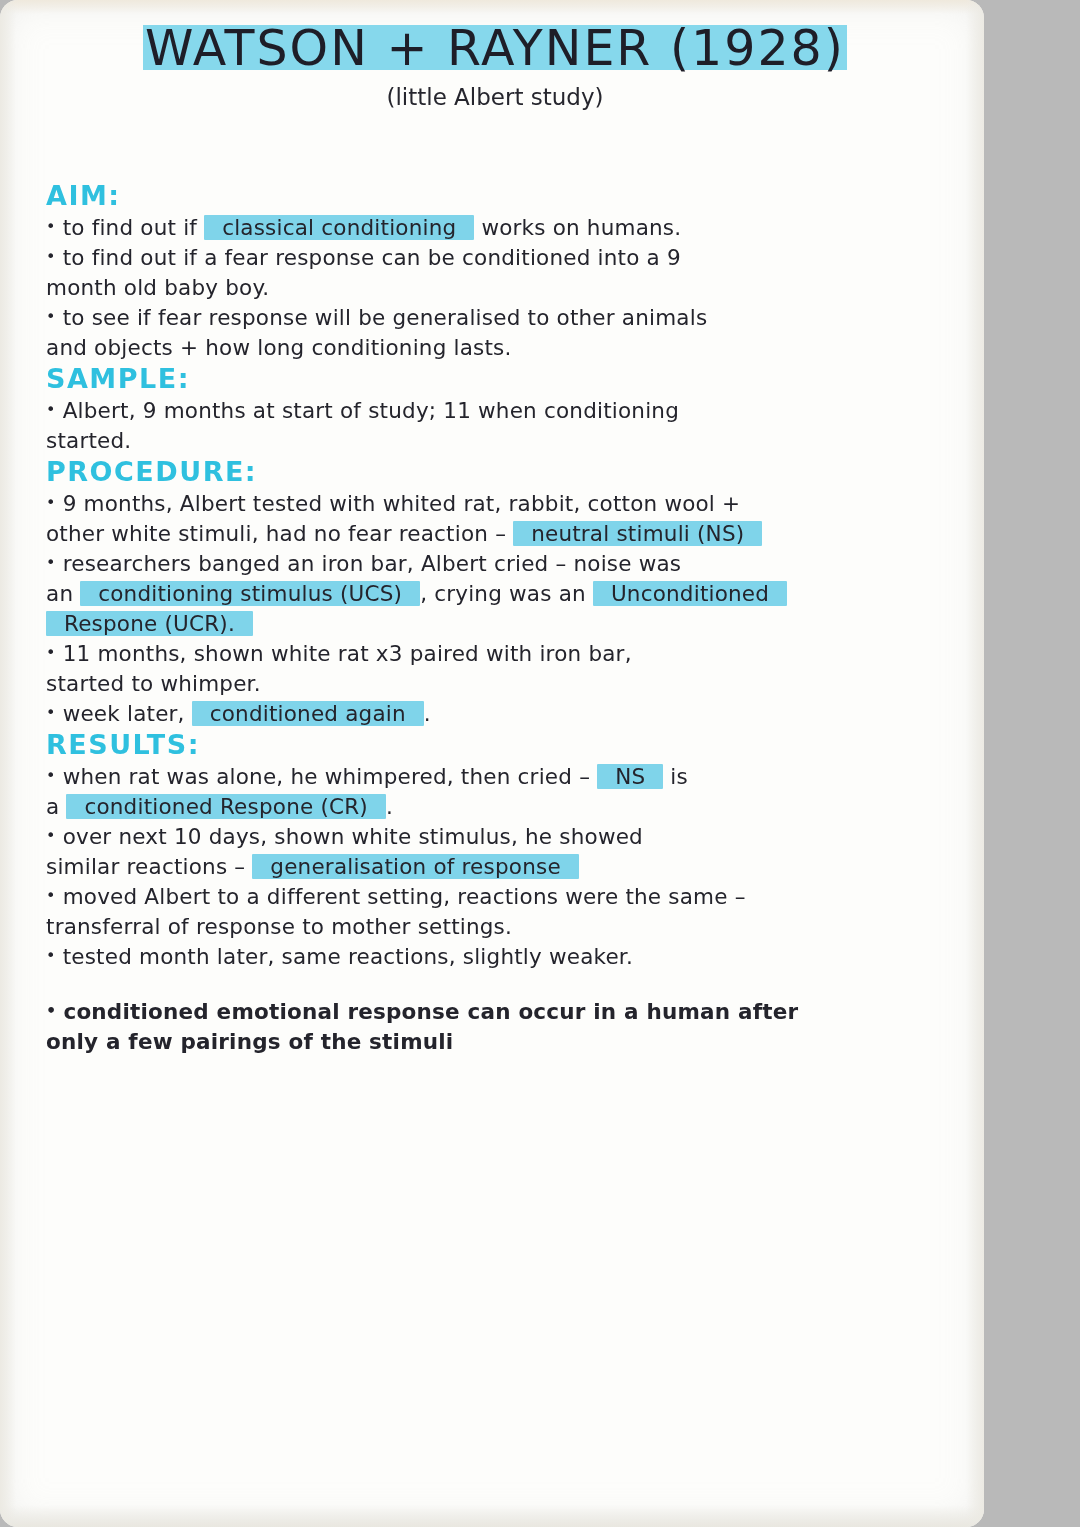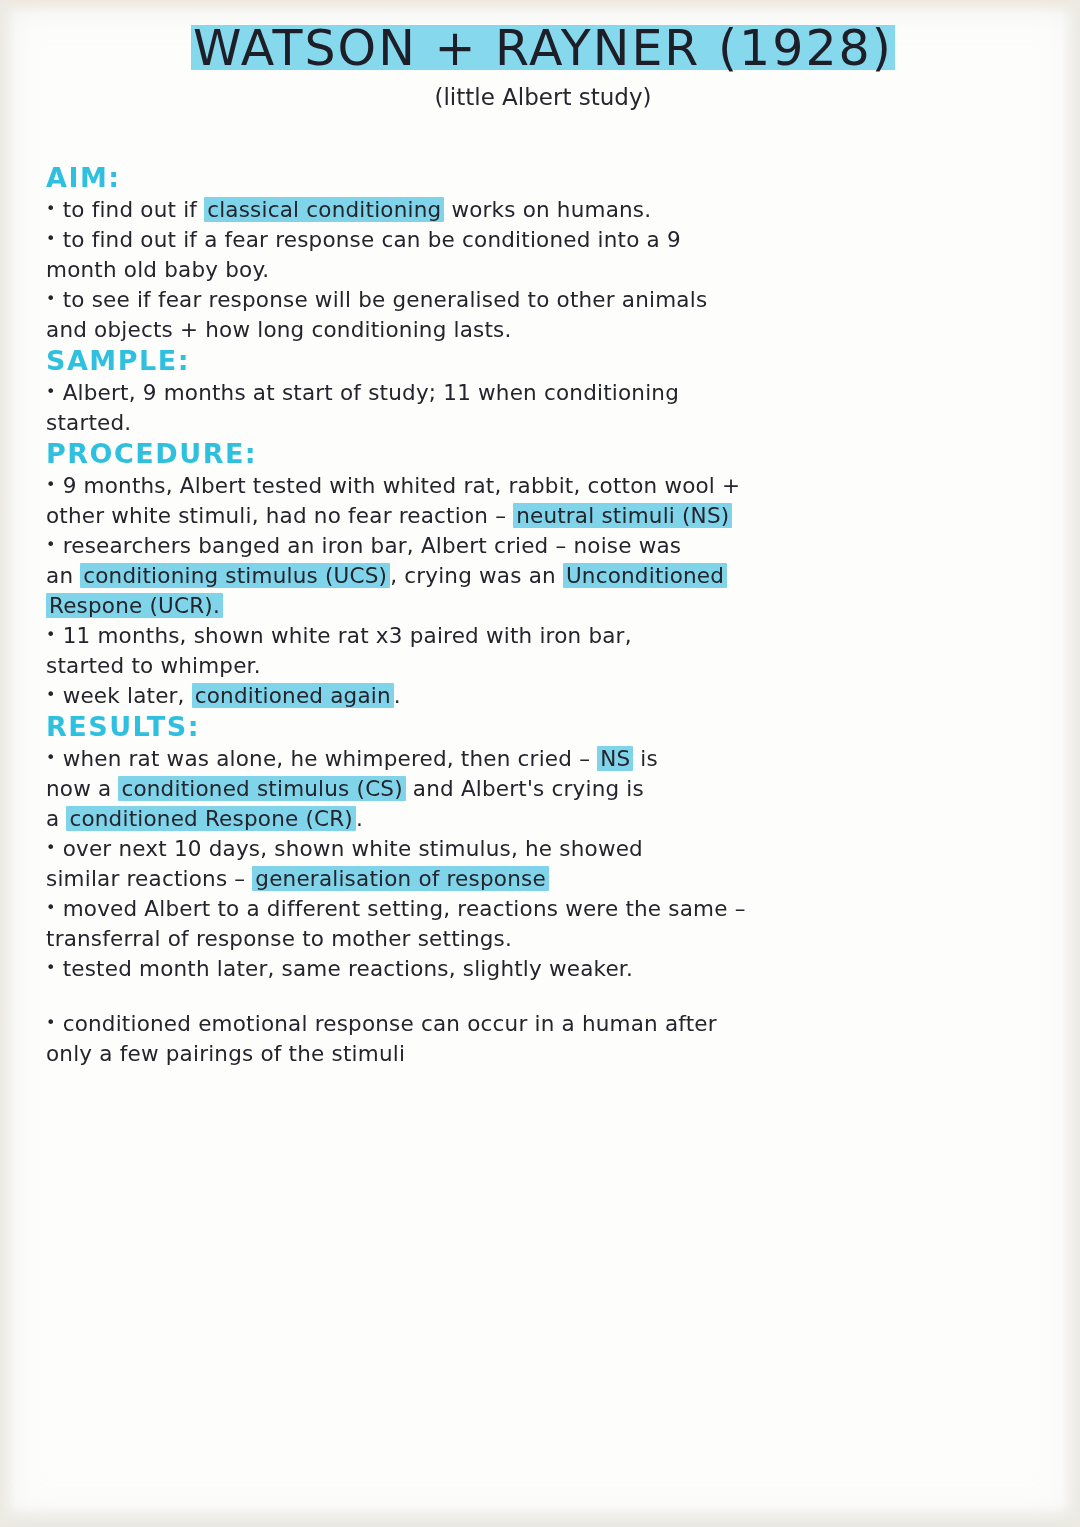--- a/index.html
+++ b/index.html
@@ -2,26 +2,27 @@
 <html><head>
 <meta charset="utf-8">
 <style>
   html, body {
     margin: 0;
     padding: 0;
     background: #b9b9b9;
   }
   .page {
     position: relative;
-    width: 1080px;
+    width: 984px;
     height: 1527px;
     background: #fdfdfb;
     overflow: hidden;
     font-family: "DejaVu Sans", sans-serif;
     color: #2b2b33;
+    border-radius: 18px;
   }
   
   .page::before {
     content: "";
     position: absolute;
     inset: 0;
     box-shadow: inset 0 0 40px rgba(200,200,200,0.35);
     pointer-events: none;
   }
   .paper-edge-top {
@@ -69,21 +70,21 @@
   .subtitle {
     text-align: center;
     font-size: 23px;
     margin-top: 8px;
     color: #26262e;
     font-family: "DejaVu Sans", sans-serif;
   }
 
   .section {
   }
-  .section.first { margin-top: 52px; }
+  .section.first { margin-top: 70px; }
 
   .heading {
     font-size: 27px;
     letter-spacing: 1.5px;
     color: #2fc0df;
     font-weight: 700;
     margin-bottom: 2px;
   }
 
   .line {
@@ -97,26 +98,27 @@
     content: "\2022";
     color: #24242c;
     margin-right: 7px;
     font-size: 16px;
     vertical-align: 3px;
   }
   .cont { padding-left: 0; }
 
   .hl {
     background: #7fd4ea;
-    padding: 0 3px;
+    padding: 0 18px;
     border-radius: 1px;
   }
 
   .tail {
     margin-top: 26px;
+    font-weight: bold;
   }
 </style>
 </head>
 <body>
 
 <div class="page">
   <div class="paper-edge-top"></div>
   <div class="paper-edge-bottom"></div>
   <div class="paper-edge-left"></div>
   <div class="paper-edge-right"></div>
@@ -148,21 +150,20 @@
           <div class="line bullet"><span>researchers banged an iron bar, Albert cried – noise was</span></div>
           <div class="line cont"><span>an </span><span class="hl">conditioning stimulus (UCS)</span><span>, crying was an </span><span class="hl">Unconditioned</span></div>
           <div class="line cont"><span class="hl">Respone (UCR).</span></div>
           <div class="line bullet"><span>11 months, shown white rat x3 paired with iron bar,</span></div>
           <div class="line cont"><span>started to whimper.</span></div>
           <div class="line bullet"><span>week later, </span><span class="hl">conditioned again</span><span>.</span></div>
         </div>
         <div class="section">
           <div class="heading">RESULTS:</div>
           <div class="line bullet"><span>when rat was alone, he whimpered, then cried – </span><span class="hl">NS</span><span> is</span></div>
-          <div class="line cont"><span>now a </span><span class="hl">conditioned stimulus (CS)</span><span> and Albert's crying is</span></div>
           <div class="line cont"><span>a </span><span class="hl">conditioned Respone (CR)</span><span>.</span></div>
           <div class="line bullet"><span>over next 10 days, shown white stimulus, he showed</span></div>
           <div class="line cont"><span>similar reactions – </span><span class="hl">generalisation of response</span></div>
           <div class="line bullet"><span>moved Albert to a different setting, reactions were the same –</span></div>
           <div class="line cont"><span>transferral of response to mother settings.</span></div>
           <div class="line bullet"><span>tested month later, same reactions, slightly weaker.</span></div>
         </div>
       </div>
 
     <div class="tail" id="conclusion">

